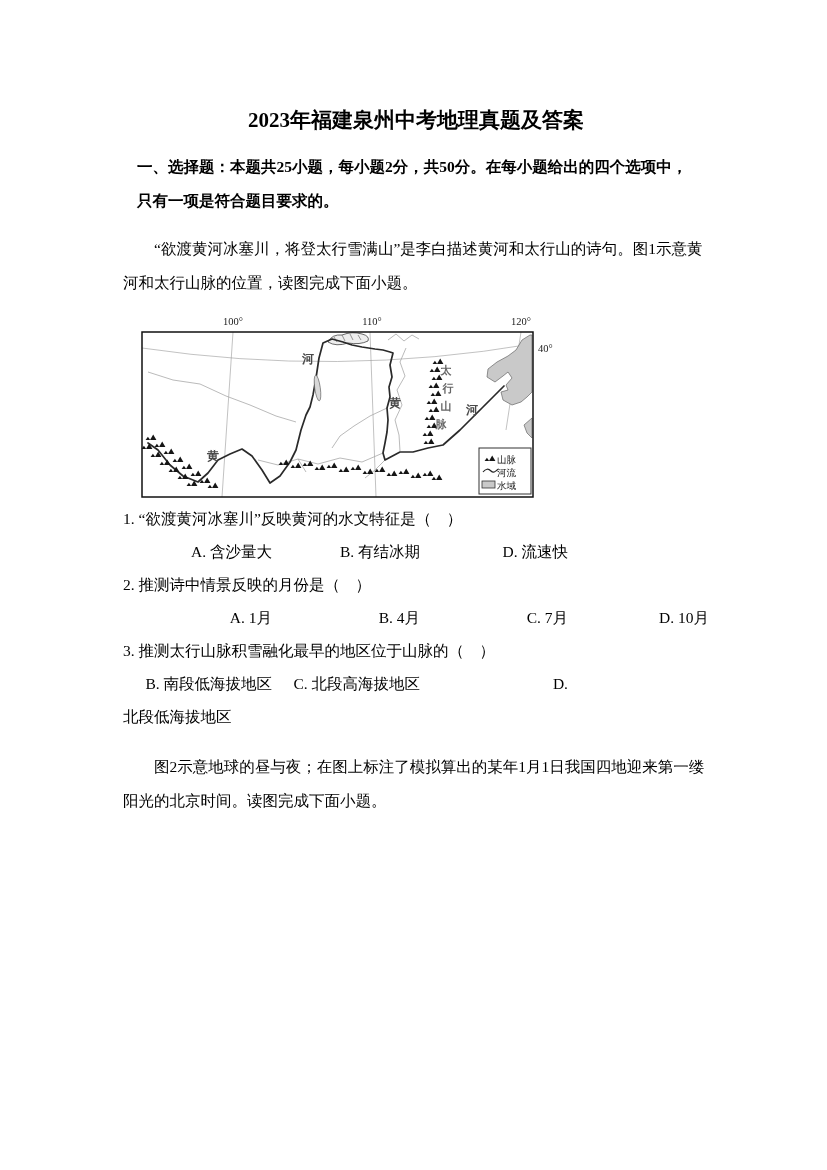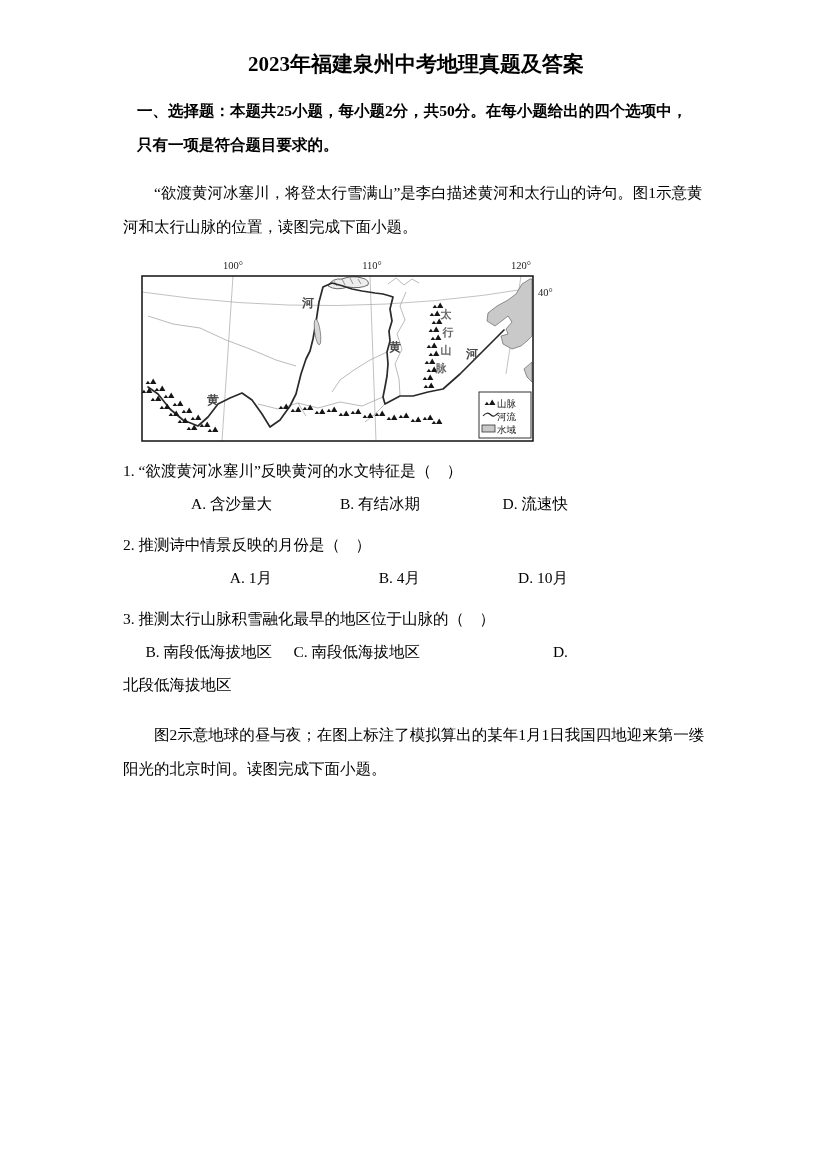--- a/index.html
+++ b/index.html
@@ -1,24 +1,24 @@
 <!DOCTYPE html>
 <html><head>
 <meta charset="utf-8">
 <style>
   html,body{margin:0;padding:0;background:#fff;}
   body{width:827px;height:1170px;overflow:hidden;color:#000;
        font-family:"Liberation Serif","DejaVu Serif",serif;}
-  .content{padding:48px 118px 0 123px;}
+  .content{padding:104px 118px 0 123px;}
   .title{font-size:21px;line-height:32px;font-weight:bold;text-align:center;
          margin:0 0 10px 0;}
   .sec-header{font-size:15.5px;line-height:34px;font-weight:bold;margin:14px;}
   .para{font-size:15.5px;line-height:34px;margin:0;text-indent:2em;}
   .figure{display:block;margin:10px 0 0 15px;}
-  .qblock{margin-top:8px;}
+  .qblock{}
   .stem{font-size:15.5px;line-height:33px;margin:0;}
   .opt-row{display:flex;font-size:15.5px;line-height:33px;text-align:right;}
   .opt-row span:nth-child(1){width:149px;}
   .opt-row span:nth-child(2){width:148px;}
   .opt-row span:nth-child(3){width:148px;}
   .opt-row span:nth-child(4){flex:1;}
   .wrap-line{font-size:15.5px;line-height:33px;margin:0;}
   .closing{margin-top:17px;}
   
   .map-frame{fill:none;stroke:#111;stroke-width:1.5;}
@@ -178,29 +178,30 @@
       <span>B. 有结冰期</span>
       <span>D. 流速快</span>
     </div>
   </div>
 
   <div class="qblock">
     <p class="stem">2. 推测诗中情景反映的月份是（　）</p>
     <div class="opt-row">
       <span>A. 1月</span>
       <span>B. 4月</span>
+      <span>C. 7月</span>
       <span>D. 10月</span>
     </div>
   </div>
 
   <div class="qblock">
     <p class="stem">3. 推测太行山脉积雪融化最早的地区位于山脉的（　）</p>
     <div class="opt-row">
       <span>B. 南段低海拔地区</span>
-      <span>C. 南段低海拔地区</span>
+      <span>C. 北段高海拔地区</span>
       <span>D.</span>
     </div>
     <p class="wrap-line">北段低海拔地区</p>
   </div>
 
   <p class="para closing">图2示意地球的昼与夜；在图上标注了模拟算出的某年1月1日我国四地迎来第一缕阳光的北京时间。读图完成下面小题。</p>
 
 </div>
 
 </body></html>

